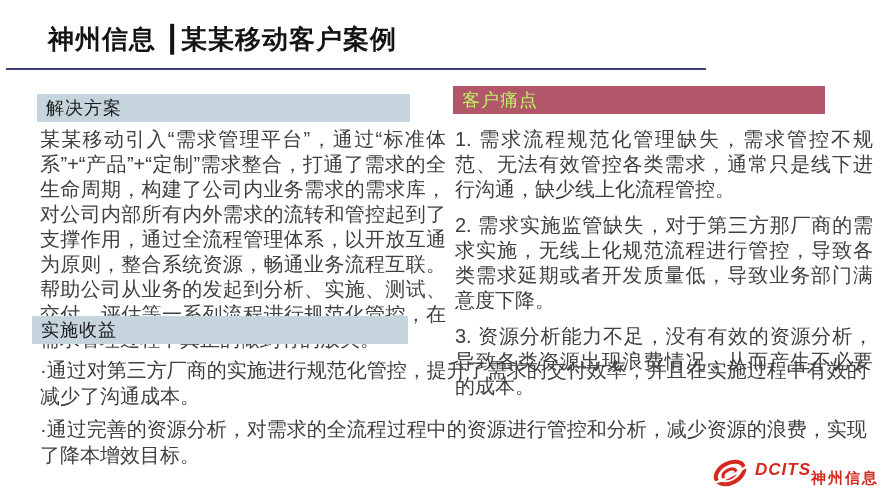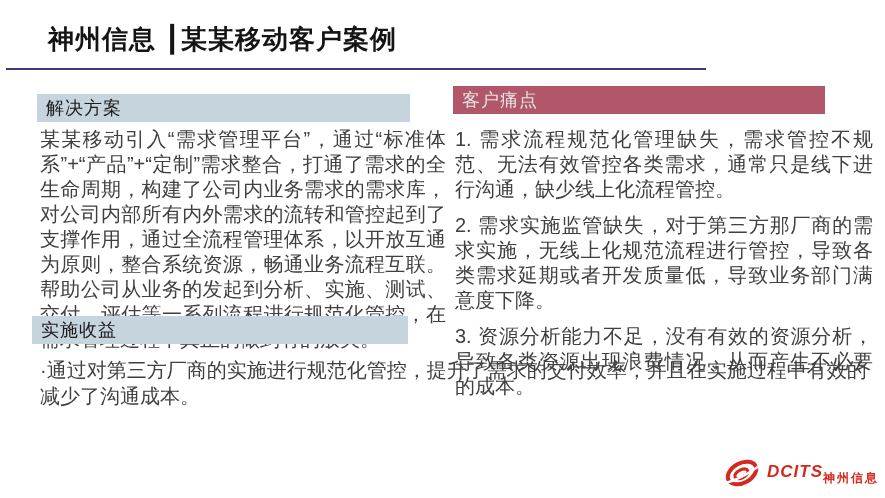--- a/index.html
+++ b/index.html
@@ -13,21 +13,21 @@
   }
   .title-rule{
     position:absolute;left:6px;top:68px;width:700px;height:2px;
     background:var(--title-rule,#3c3c7a);
   }
   .bar{
     position:absolute;height:28px;line-height:28px;padding-left:9px;
     font-size:18px;letter-spacing:1px;box-sizing:border-box;
   }
   .bar.blue{background:var(--header-bar-blue,#c6d4dd);color:#1b1b1b;}
-  .bar.red{background:var(--header-bar-red,#b25669);color:#e5e5e5;}
+  .bar.red{background:var(--header-bar-red,#b25669);color:#bef264;}
   .bar-solution{left:37px;top:86px;width:373px;margin-top:8px;}
   .bar-pain{left:453px;top:86px;width:372px;}
   .bar-benefits{left:32px;top:316px;width:376px;}
   .para{
     margin:7px;font-size:20px;line-height:25px;text-align:justify;color:#404040;
   }
   .solution-body{position:absolute;left:33px;top:120px;width:406px;}
   .pain-list{position:absolute;left:448px;top:120px;width:432px;}
   .pain-list .para{margin-bottom:11px;}
   .benefits-list{position:absolute;left:33px;top:350px;width:848px;}
@@ -35,21 +35,21 @@
   .logo{
     position:absolute;right:6px;bottom:8px;display:flex;align-items:center;gap:5px;
   }
   .logo-mark{width:40px;height:34px;display:block;}
   .logo-text{display:flex;flex-direction:row;line-height:1;}
   .logo-brand{
     font-size:17px;font-weight:bold;color:var(--logo-red,#d5281e);
     letter-spacing:1px;font-style:italic;
   }
   .logo-company{
-    font-size:12px;font-weight:bold;color:var(--logo-red,#d5281e);
+    font-size:15px;font-weight:bold;color:var(--logo-red,#d5281e);
     letter-spacing:2px;margin-top:9px;
   }
 </style>
 </head>
 <body>
 
 <div class="slide">
 
   <h1 class="title">神州信息 ┃某某移动客户案例</h1>
   <div class="title-rule"></div>
@@ -71,20 +71,21 @@
       <p class="para">3.  资源分析能力不足，没有有效的资源分析，导致各类资源出现浪费情况，从而产生不必要的成本。</p>
     </div>
   </section>
 
   <section>
     <div class="bar blue bar-benefits">
       <span>实施收益</span>
     </div>
     <div class="benefits-list">
       <p class="para">·通过对第三方厂商的实施进行规范化管控，提升了需求的交付效率，并且在实施过程中有效的减少了沟通成本。</p>
+      <p class="para">·通过完善的资源分析，对需求的全流程过程中的资源进行管控和分析，减少资源的浪费，实现了降本增效目标。</p>
     </div>
   </section>
 
   <div class="logo">
     <svg class="logo-mark" viewBox="0 0 44 38" aria-hidden="true">
       <g transform="rotate(-28 22 19)" fill="none" stroke="#d5281e">
         <ellipse cx="22" cy="19" rx="17" ry="11" stroke-width="4.5"></ellipse>
         <ellipse cx="21" cy="19.5" rx="8" ry="4.5" stroke-width="3.5"></ellipse>
       </g>
       <path d="M4 30 Q 20 26 40 12" stroke="#ffffff" stroke-width="2.5" fill="none"></path>

